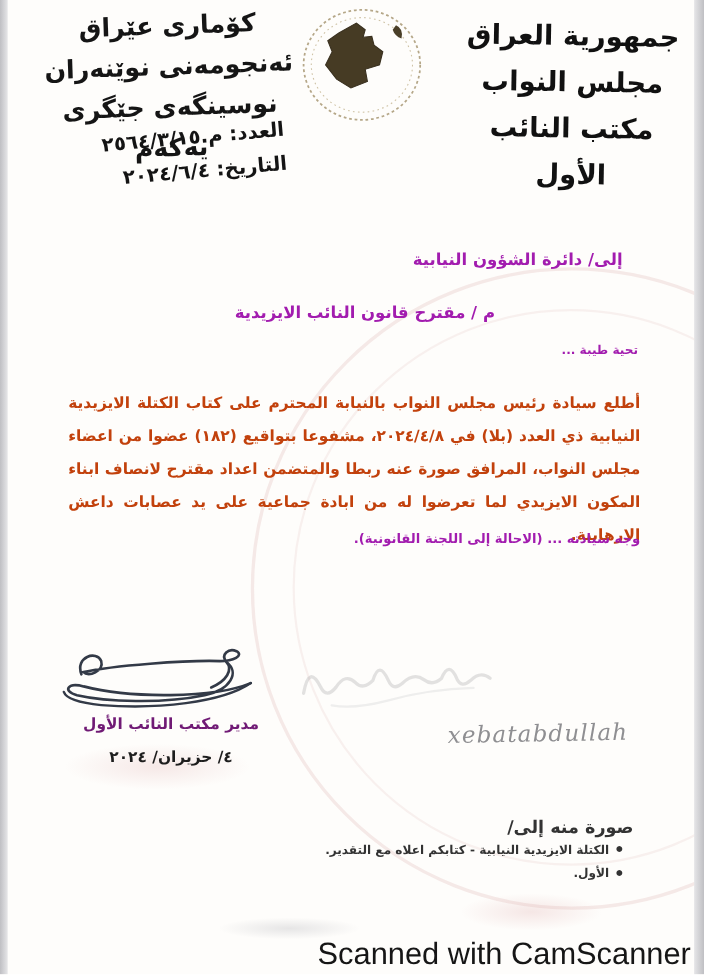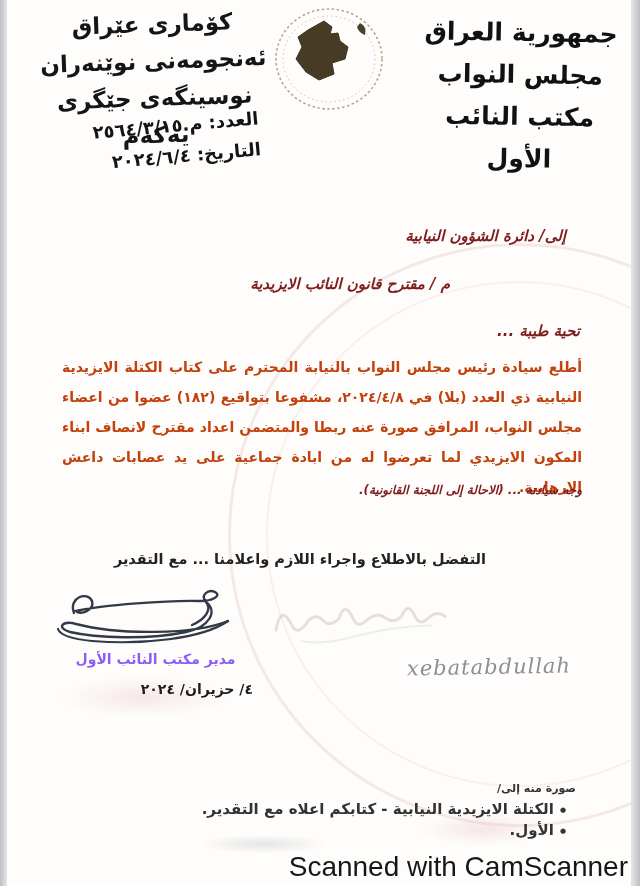--- a/index.html
+++ b/index.html
@@ -31,48 +31,48 @@
     font-weight:bold;font-size:25px;line-height:42px;color:#111;transform:rotate(1deg);
   }
   .emblem{position:absolute;left:272px;top:6px;width:114px;height:106px;}
   .refs-block{
     position:absolute;left:38px;top:112px;width:222px;direction:rtl;text-align:right;
     font-weight:bold;font-size:18px;line-height:31px;letter-spacing:1px;color:#141414;
     transform:rotate(-5deg);
   }
 
   
-  .line{position:absolute;direction:rtl;font-weight:bold;color:#7f1d1d;white-space:nowrap;font-style:italic;}
+  .line{position:absolute;direction:rtl;font-weight:bold;color:#a21caf;white-space:nowrap;}
   .recipient{top:227px;right:74px;font-size:15px;}
   .subject{top:275px;right:190px;font-size:15px;}
-  .greeting{top:322px;right:60px;font-size:15px;}
+  .greeting{top:312px;right:60px;font-size:11px;}
   .body-par{
     position:absolute;top:352px;left:62px;right:58px;direction:rtl;
     font-weight:bold;font-size:14px;line-height:30px;color:#c2410c;
     text-align:justify;text-align-last:right;white-space:normal;
   }
   .referral{top:483px;right:58px;font-size:12px;}
   .closing{position:absolute;top:551px;left:150px;width:336px;text-align:center;direction:rtl;font-weight:bold;font-size:14.5px;color:#222;white-space:nowrap;}
 
   
   .signature-svg{position:absolute;left:52px;top:583px;width:195px;height:70px;}
   .sig-name{position:absolute;left:78px;top:621px;width:155px;text-align:center;direction:rtl;font-weight:bold;font-size:14px;color:#1d1d1d;}
-  .sig-title{position:absolute;left:58px;top:651px;width:195px;text-align:center;direction:rtl;font-weight:bold;font-size:14px;color:#8b5cf6;}
-  .sig-date{position:absolute;left:58px;top:681px;width:195px;text-align:right;direction:rtl;font-weight:bold;font-size:14px;color:#1d1d1d;}
+  .sig-title{position:absolute;left:58px;top:651px;width:195px;text-align:center;direction:rtl;font-weight:bold;font-size:14px;color:#701a75;}
+  .sig-date{position:absolute;left:58px;top:681px;width:195px;text-align:center;direction:rtl;font-weight:bold;font-size:14px;color:#1d1d1d;}
 
   .handle-watermark{
     position:absolute;left:404px;top:655px;width:170px;text-align:center;
     font-family:"DejaVu Serif",serif;font-style:italic;font-size:21px;color:#8f8f92;
     letter-spacing:1px;transform:rotate(-1deg);
   }
 
   
   .cc-block{position:absolute;right:64px;top:742px;direction:rtl;text-align:right;font-weight:bold;color:#333;}
-  .cc-heading{font-size:11px;line-height:20px;margin-top:37px;}
-  .cc-item{font-size:15px;line-height:20px;padding-right:10px;}
+  .cc-heading{font-size:16px;line-height:20px;}
+  .cc-item{font-size:11px;line-height:20px;padding-right:10px;}
   .cc-item::before{content:"●";font-size:7px;vertical-align:2px;margin-left:6px;}
 
   
   .script-wm{position:absolute;left:268px;top:574px;width:215px;height:68px;transform:rotate(-7deg);opacity:0.5;}
 
   .camscanner{
     position:absolute;right:12px;top:851px;
     font-family:"Liberation Sans",sans-serif;font-size:28px;color:#161616;
     white-space:nowrap;
   }
@@ -115,21 +115,20 @@
   <div class="refs-block">
     <div>العدد: م.٢٥٦٤/٣/١٥</div>
     <div>التاريخ: ٢٠٢٤/٦/٤</div>
   </div>
 
   <div class="line recipient">إلى/ دائرة الشؤون النيابية</div>
   <div class="line subject">م / مقترح قانون النائب الايزيدية</div>
   <div class="line greeting">تحية طيبة ...</div>
   <div class="body-par">أطلع سيادة رئيس مجلس النواب بالنيابة المحترم على كتاب الكتلة الايزيدية النيابية ذي العدد (بلا) في ٢٠٢٤/٤/٨، مشفوعا بتواقيع (١٨٢) عضوا من اعضاء مجلس النواب، المرافق صورة عنه ربطا والمتضمن اعداد مقترح لانصاف ابناء المكون الايزيدي لما تعرضوا له من ابادة جماعية على يد عصابات داعش الارهابية.</div>
   <div class="line referral">وجه سيادته ... (الاحالة إلى اللجنة القانونية).</div>
-  <div class="closing">التفضل بالاطلاع واجراء اللازم واعلامنا  ... مع التقدير</div>
 
   <svg class="signature-svg" viewBox="0 0 195 70">
     <path d="M22 30 C16 14 36 8 40 18 C43 27 28 33 24 28 C50 22 118 17 148 18 C160 18 170 13 163 9 C156 6 148 12 154 19 C160 26 154 36 140 42" fill="none" stroke="#333a47" stroke-width="2.4" stroke-linecap="round"></path>
     <path d="M154 19 C166 28 158 44 134 49 C96 57 44 55 18 49 C4 45 10 37 24 41 C66 52 142 52 176 38" fill="none" stroke="#333a47" stroke-width="2.4" stroke-linecap="round"></path>
     <path d="M176 38 C150 56 90 62 40 58 C20 56 8 52 6 46" fill="none" stroke="#333a47" stroke-width="2.2" stroke-linecap="round"></path>
   </svg>
   <div class="sig-title">مدير مكتب النائب الأول</div>
   <div class="sig-date">٤/ حزيران/ ٢٠٢٤</div>
 
   <div class="handle-watermark">xebatabdullah</div>

